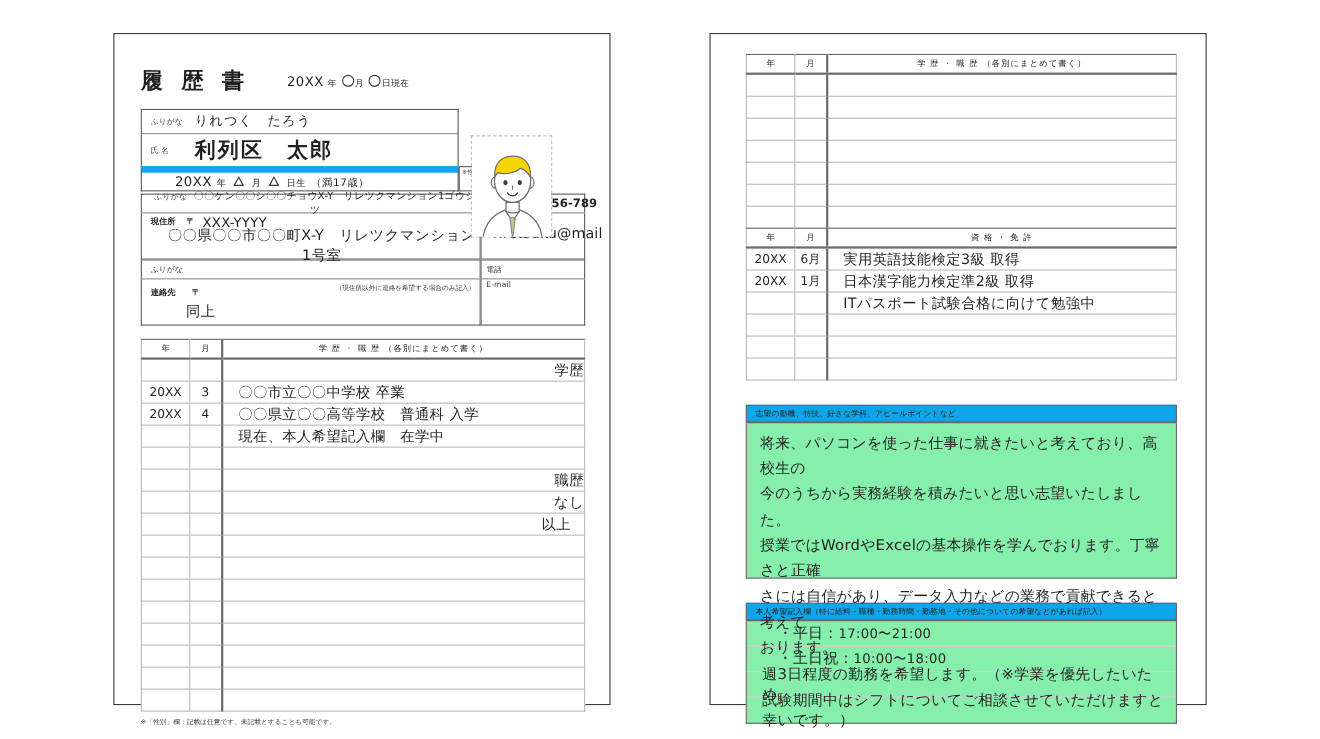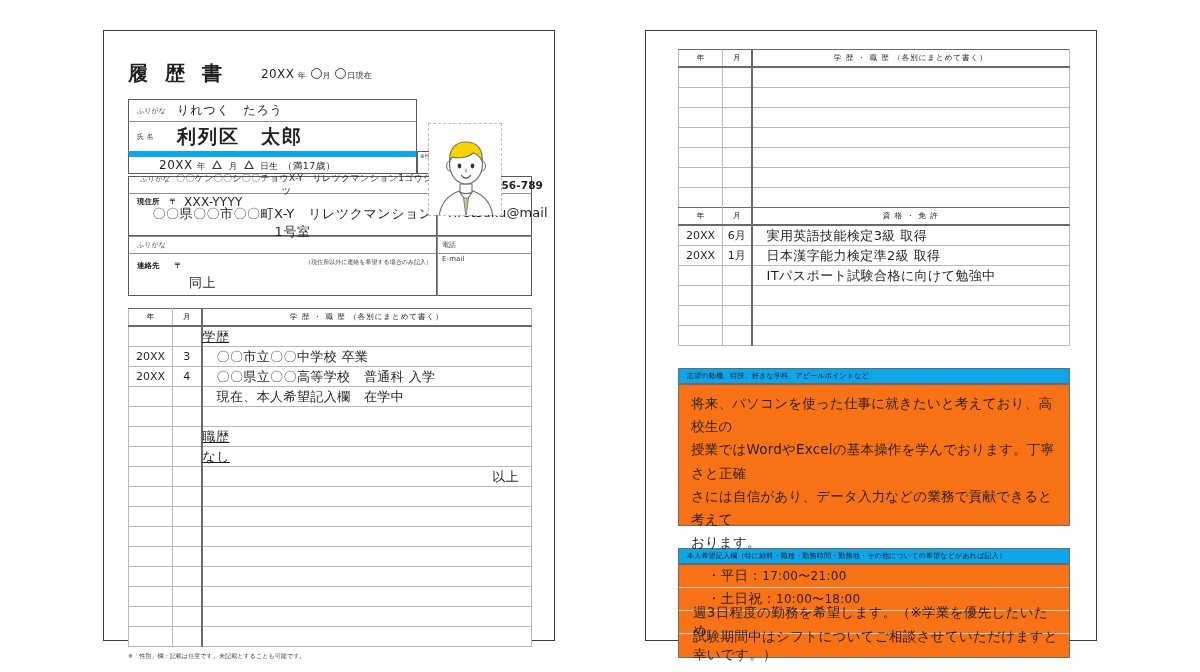--- a/index.html
+++ b/index.html
@@ -138,21 +138,21 @@
   .addr { margin-top: 0; display: flex; }
   .addr-l { width: 367px; box-sizing: border-box; text-align: center; }
   .addr-r { width: 95px; box-sizing: border-box; }
   .cellrow { box-sizing: border-box; display: flex; align-items: center; }
 
   .a1 { height: 17px; border: 1px solid #5b5b5b; border-bottom: none; padding-left: 8px; }
   .a2 { height: 17px; border-left: 1px solid #5b5b5b; border-right: 1px solid #5b5b5b; border-top: 1px solid #8d8d8d; padding-left: 8px; }
   .a3 { height: 26px; border-left: 1px solid #5b5b5b; border-right: 1px solid #5b5b5b; border-bottom: 1px solid #5b5b5b; padding-left: 20px; }
   .a4 { height: 17px; border-left: 1px solid #5b5b5b; border-right: 1px solid #5b5b5b; border-top: 1px solid #8d8d8d; padding-left: 8px; }
   .a5 { height: 17px; border-left: 1px solid #5b5b5b; border-right: 1px solid #5b5b5b; border-top: 1px solid #8d8d8d; padding-left: 8px; justify-content: space-between; padding-right: 4px; }
-  .a6 { height: 26px; border-left: 1px solid #5b5b5b; border-right: 1px solid #5b5b5b; border-bottom: 1px solid #5b5b5b; padding-left: 60px; }
+  .a6 { height: 26px; border-left: 1px solid #5b5b5b; border-right: 1px solid #5b5b5b; border-bottom: 1px solid #5b5b5b; padding-left: 40px; }
 
   .r1 { height: 17px; border: 1px solid #5b5b5b; border-left: none; border-bottom: none; padding-left: 4px; }
   .r2 { height: 43px; border-left: 1px solid #8d8d8d; border-right: 1px solid #5b5b5b; border-top: 1px solid #8d8d8d; border-bottom: 1px solid #5b5b5b; padding-left: 4px; flex-direction: column; align-items: flex-start; justify-content: flex-start; padding-top: 1px; }
   .r3 { height: 17px; border-left: 1px solid #8d8d8d; border-right: 1px solid #5b5b5b; border-top: 1px solid #8d8d8d; padding-left: 4px; }
   .r4 { height: 43px; border-left: 1px solid #8d8d8d; border-right: 1px solid #5b5b5b; border-top: 1px solid #8d8d8d; border-bottom: 1px solid #5b5b5b; padding-left: 4px; align-items: flex-start; padding-top: 1px; }
 
   .addr-furi { font-size: 9px; letter-spacing: .3px; }
   .addr-furi .lead { font-size: 7px; color:#3b3b3b; margin-right: 6px; }
   .addr-main { font-size: 13px; letter-spacing: .5px; }
   .post { font-size: 12px; letter-spacing: .3px; margin-left: 7px; }
@@ -186,21 +186,21 @@
   table.hist th.c-y, table.hist th.c-m { letter-spacing: 0; }
   table.hist td.c-y, table.hist td.c-m {
     text-align: center;
     font-size: 11px;
   }
   table.hist td.c-t {
     font-size: 13px;
     padding-left: 14px;
     letter-spacing: .4px;
   }
-  table.hist td.c-t.center { text-align: left; padding-left: 0; text-decoration: underline; }
+  table.hist td.c-t.center { text-align: right; padding-left: 0; }
   table.hist td.c-t.right  { text-align: right; padding-left: 0; padding-right: 12px; }
   table.hist col.w-y { width: 44px; }
   table.hist col.w-m { width: 29px; }
   table.hist td.c-t { border-left: 2px solid #6a6a6a; }
   table.hist th.c-t { border-left: 2px solid #6a6a6a; }
 
   .foot-note {
     margin-top: 5px;
     font-size: 6px;
     color: #3b3b3b;
@@ -218,21 +218,21 @@
     padding-left: 8px;
     font-size: 7px;
     letter-spacing: .2px;
     color: #1d1d1d;
     background: #0ea5e9;
   }
   .sec-body {
     border: 1px solid #6a6a6a;
     border-top: none;
     box-sizing: border-box;
-    background: #f97316;
+    background: #86efac;
   }
   .ruled-line {
     border-bottom: 1px solid #cfcfcf;
     height: 23px;
     box-sizing: border-box;
     display: flex;
     align-items: center;
     padding-left: 14px;
     font-size: 13px;
     letter-spacing: .3px;
@@ -580,20 +580,21 @@
           </tr>
         </tbody>
     </table>
 
     <div class="sec-gap"></div>
 
     <div>
       <div class="sec-head">志望の動機、特技、好きな学科、アピールポイントなど</div>
       <div class="sec-body pr-body" id="pr-body">
           <p>将来、パソコンを使った仕事に就きたいと考えており、高校生の</p>
+          <p>今のうちから実務経験を積みたいと思い志望いたしました。</p>
           <p>授業ではWordやExcelの基本操作を学んでおります。丁寧さと正確</p>
           <p>さには自信があり、データ入力などの業務で貢献できると考えて</p>
           <p>おります。</p>
         </div>
     </div>
 
     <div class="sec-gap"></div>
 
     <div>
       <div class="sec-head">本人希望記入欄（特に給料・職種・勤務時間・勤務地・その他についての希望などがあれば記入）</div>

